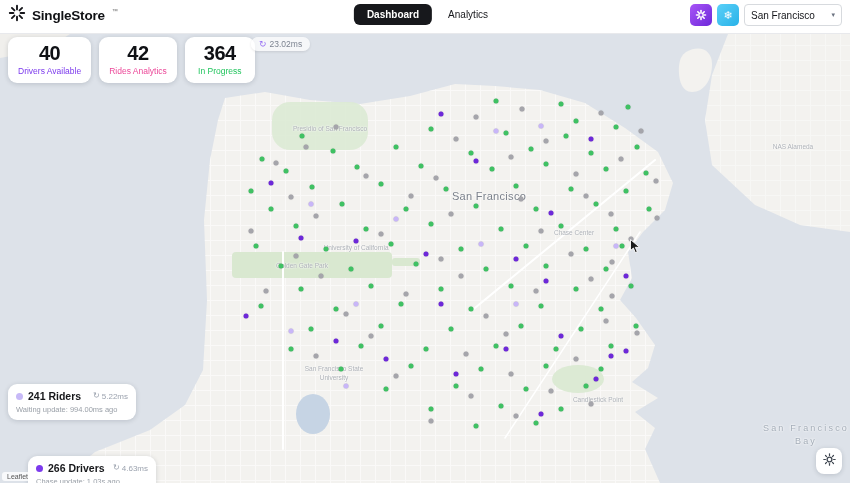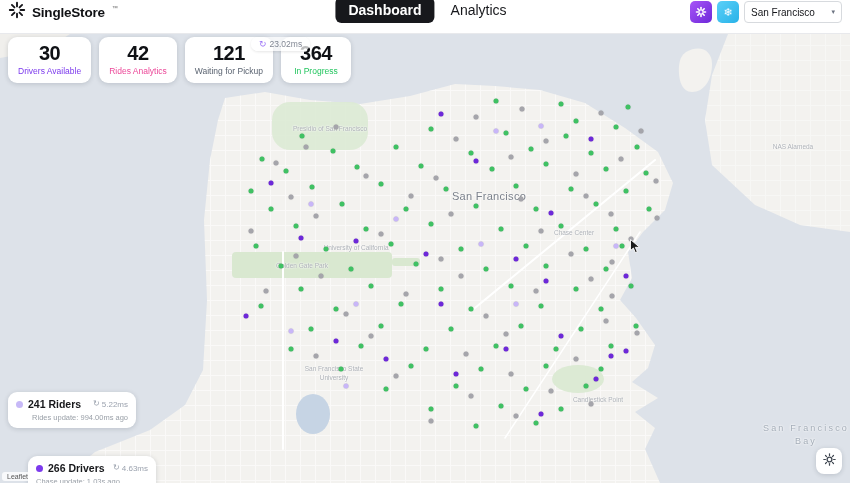--- a/index.html
+++ b/index.html
@@ -15,26 +15,26 @@
        box-shadow:0 0 1px rgba(0,0,0,.25);}
   .maplabel{position:absolute;transform:translate(-50%,-50%);white-space:nowrap;pointer-events:none;
             text-shadow:0 0 2px #fff,0 0 3px #fff;}
   .maplabel.city{font-size:11px;color:#7b818b;letter-spacing:.3px;}
   .maplabel.water{font-size:9px;color:#a4adb8;letter-spacing:2.2px;}
   .maplabel.area{font-size:6.5px;color:#aeb2b8;}
   .maplabel.district{font-size:6.5px;color:#b8bcc2;letter-spacing:2px;}
 
   
   .header{position:absolute;top:0;left:0;right:0;height:34px;background:#fff;z-index:20;
-          border-bottom:1px solid #e8e9ec;display:flex;align-items:flex-end;padding:10px 8px;box-sizing:border-box;}
+          border-bottom:1px solid #e8e9ec;display:flex;align-items:flex-start;padding:4px 8px;box-sizing:border-box;}
   .brand{display:flex;align-items:center;gap:6px;}
   .brand-text{font-size:13.5px;font-weight:700;color:#101114;letter-spacing:-.2px;}
   .tm{font-size:6px;color:#666;vertical-align:super;margin-left:1px;position:relative;top:-4px;}
   .tabs{position:absolute;left:50%;transform:translateX(-50%);display:flex;align-items:center;gap:8px;}
-  .tab{border:none;background:transparent;font-family:inherit;font-size:14px;color:#17181c;
+  .tab{border:none;background:transparent;font-family:inherit;font-size:10px;color:#17181c;
        padding:4px 8px;cursor:pointer;border-radius:6px;}
   .tab.active{background:#17181c;color:#fff;padding:5px 13px;font-weight:600;}
   .header-right{margin-left:auto;display:flex;align-items:center;gap:5px;}
   .sq-btn{width:22px;height:22px;border:none;border-radius:5px;display:flex;align-items:center;
           justify-content:center;cursor:pointer;color:#fff;font-size:11px;padding:0;}
   .sq-btn.purple{background:linear-gradient(135deg,#a855f7,#6d28d9);}
   .sq-btn.blue{background:linear-gradient(135deg,#5ad0f8,#29b2e8);}
   .city-select{height:22px;box-sizing:border-box;border:1px solid #d7dade;border-radius:4px;background:#fff;
                display:flex;align-items:center;justify-content:space-between;width:98px;padding:0 6px;
                font-size:10px;color:#15161a;cursor:pointer;}
@@ -54,21 +54,21 @@
   
   .float-badge{position:absolute;left:251px;top:37px;z-index:10;display:flex;align-items:center;gap:3px;
                background:rgba(255,255,255,.85);border-radius:999px;padding:2px 8px;font-size:8.5px;
                color:#6b7280;box-shadow:0 1px 3px rgba(0,0,0,.12);opacity:.85;}
   .refresh-glyph{color:#8b5cf6;font-size:9px;line-height:1;}
   .refresh-glyph.gray{color:#9ca3af;font-size:8px;}
 
   
   .legend-card{position:absolute;left:8px;width:128px;background:#fff;border-radius:9px;z-index:10;
                box-shadow:0 1px 5px rgba(15,23,42,.16);padding:6px 8px;box-sizing:border-box;}
-  .legend-card.riders{top:392px;text-align:right;} .legend-card.drivers{top:456px;margin-left:20px;}
+  .legend-card.riders{top:384px;} .legend-card.drivers{top:456px;margin-left:20px;}
   .legend-top{display:flex;align-items:center;gap:5px;}
   .legend-dot{width:7px;height:7px;border-radius:50%;flex:0 0 auto;}
   .legend-title{font-size:10.5px;font-weight:700;color:#16171a;}
   .legend-latency{margin-left:auto;display:flex;align-items:center;gap:2px;font-size:8px;color:#9ca3af;}
   .legend-update{font-size:7.5px;color:#9aa0a8;margin-top:3px;}
 
   
   .refresh-ctl{position:absolute;right:40px;bottom:9px;z-index:10;background:#fff;border-radius:8px;
                box-shadow:0 1px 5px rgba(15,23,42,.16);padding:5px 8px;display:flex;align-items:center;gap:6px;}
   .refresh-label{font-size:10px;color:#1f2430;}
@@ -375,30 +375,26 @@
       <div class="city-select">
         <span>San Francisco</span>
         <span class="caret">▾</span>
       </div>
     </div>
   </header>
 
   <div class="live-status">
     <div class="stat-row">
       <div class="stat-card">
-        <div class="stat-value">30</div>
+        <div class="stat-value">40</div>
         <div class="stat-label" style="color: rgb(124, 58, 237);">Drivers Available</div>
       </div>
       <div class="stat-card">
         <div class="stat-value">42</div>
         <div class="stat-label" style="color: rgb(236, 72, 153);">Rides Analytics</div>
-      </div>
-      <div class="stat-card">
-        <div class="stat-value">121</div>
-        <div class="stat-label" style="color: rgb(91, 100, 113);">Waiting for Pickup</div>
       </div>
       <div class="stat-card">
         <div class="stat-value">364</div>
         <div class="stat-label" style="color: rgb(34, 197, 94);">In Progress</div>
       </div>
     </div>
   </div>
 
   <div class="float-badge">
     <span class="refresh-glyph">↻</span>
@@ -407,21 +403,21 @@
 
   <div class="legend-card riders">
     <div class="legend-top">
       <span class="legend-dot" style="background: rgb(199, 185, 247);"></span>
       <span class="legend-title">241 Riders</span>
       <span class="legend-latency">
         <span class="refresh-glyph gray">↻</span>
         <span>5.22ms</span>
       </span>
     </div>
-    <div class="legend-update">Rides update: 994.00ms ago</div>
+    <div class="legend-update">Waiting update: 994.00ms ago</div>
   </div>
 
   <div class="legend-card drivers">
     <div class="legend-top">
       <span class="legend-dot" style="background: rgb(124, 58, 237);"></span>
       <span class="legend-title">266 Drivers</span>
       <span class="legend-latency">
         <span class="refresh-glyph gray">↻</span>
         <span>4.63ms</span>
       </span>

